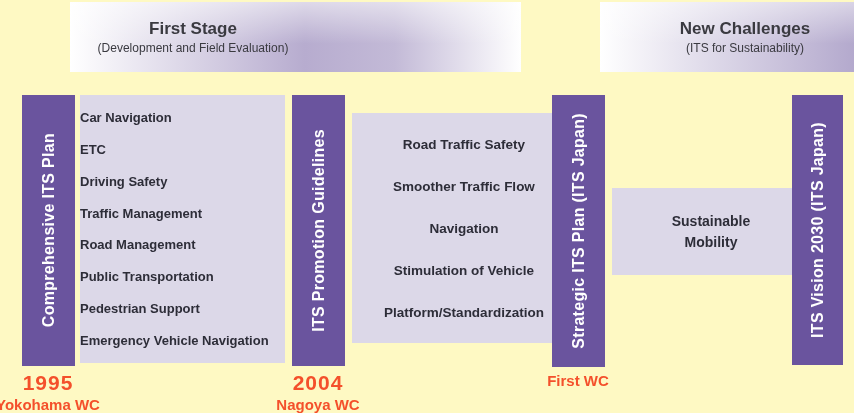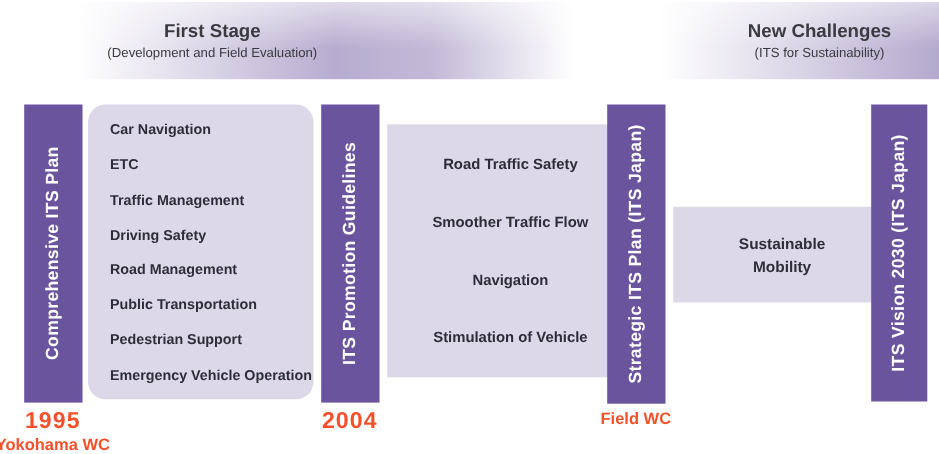--- a/index.html
+++ b/index.html
@@ -1,17 +1,17 @@
 <!DOCTYPE html>
 <html><head>
 <meta charset="utf-8">
 <style>
   html,body { margin:0; padding:0; background:#000; }
   .canvas {
-    position:relative; width:854px; height:413px; background:#ffffff;
+    position:relative; width:854px; height:413px; background:#fef9c3;
     font-family:"Liberation Sans", sans-serif; overflow:hidden;
   }
   
   .stagebar { position:absolute; top:2px; height:70px; }
   .bar-stages {
     left:70px; width:451px;
     background:
       linear-gradient(to bottom, rgba(255,255,255,.55) 0%, rgba(255,255,255,0) 60%),
       linear-gradient(to right, #ffffff 0%, #b7accf 52%, #c3bad7 72%, #ffffff 100%);
   }
@@ -42,21 +42,21 @@
   .pillar-1 { left:22px; }
   .pillar-2 { left:292px; }
   .pillar-3 { left:552px; height:272px; }
   .pillar-4 { left:792px; width:51px; height:270px; }
 
   
   .panel { position:absolute; background:#dcd8e8; color:#2d2d38; font-weight:bold; box-sizing:border-box; }
   .panel-1 {
     left:80px; top:95px; width:205px; height:268px;
     display:flex; flex-direction:column; justify-content:space-around;
-    padding:7px 4px 7px 20px; font-size:13px;border-radius:16px;
+    padding:7px 4px 7px 0; font-size:13px;
   }
   .panel-2 {
     left:352px; top:113px; width:224px; height:230px;
     display:flex; flex-direction:column; justify-content:space-around; align-items:center;
     text-align:center; font-size:13.5px; padding:10px 2px;
   }
   .panel-3 {
     left:612px; top:188px; width:198px; height:87px;
     display:flex; align-items:center; justify-content:center;
     text-align:center; font-size:14px;
@@ -96,55 +96,57 @@
     </div>
   </div>
 
   <div class="pillar pillar-1">
     <span class="pillar-label">Comprehensive ITS Plan</span>
   </div>
 
   <div class="panel panel-1">
     <div class="panel-item">Car Navigation</div>
     <div class="panel-item">ETC</div>
+    <div class="panel-item">Driving Safety</div>
     <div class="panel-item">Traffic Management</div>
-    <div class="panel-item">Driving Safety</div>
     <div class="panel-item">Road Management</div>
     <div class="panel-item">Public Transportation</div>
     <div class="panel-item">Pedestrian Support</div>
-    <div class="panel-item">Emergency Vehicle Operation</div>
+    <div class="panel-item">Emergency Vehicle Navigation</div>
   </div>
 
   <div class="pillar pillar-2">
     <span class="pillar-label">ITS Promotion Guidelines</span>
   </div>
 
   <div class="panel panel-2">
     <div class="panel-item">Road Traffic Safety</div>
     <div class="panel-item">Smoother Traffic Flow</div>
     <div class="panel-item">Navigation</div>
     <div class="panel-item">Stimulation of Vehicle</div>
+    <div class="panel-item">Platform/Standardization</div>
   </div>
 
   <div class="pillar pillar-3">
     <span class="pillar-label">Strategic ITS Plan (ITS Japan)</span>
   </div>
 
   <div class="panel panel-3">
     <div class="wrap">Sustainable Mobility</div>
   </div>
 
   <div class="pillar pillar-4">
     <span class="pillar-label">ITS Vision 2030 (ITS Japan)</span>
   </div>
 
   <div class="timeline-label tl-1">
     <div class="year">1995</div>
     <div class="event">Yokohama WC</div>
   </div>
   <div class="timeline-label tl-2">
     <div class="year">2004</div>
+    <div class="event">Nagoya WC</div>
   </div>
   <div class="timeline-label tl-3">
-    <div class="event">Field WC</div>
+    <div class="event">First WC</div>
   </div>
 
 </div>
 
 </body></html>

